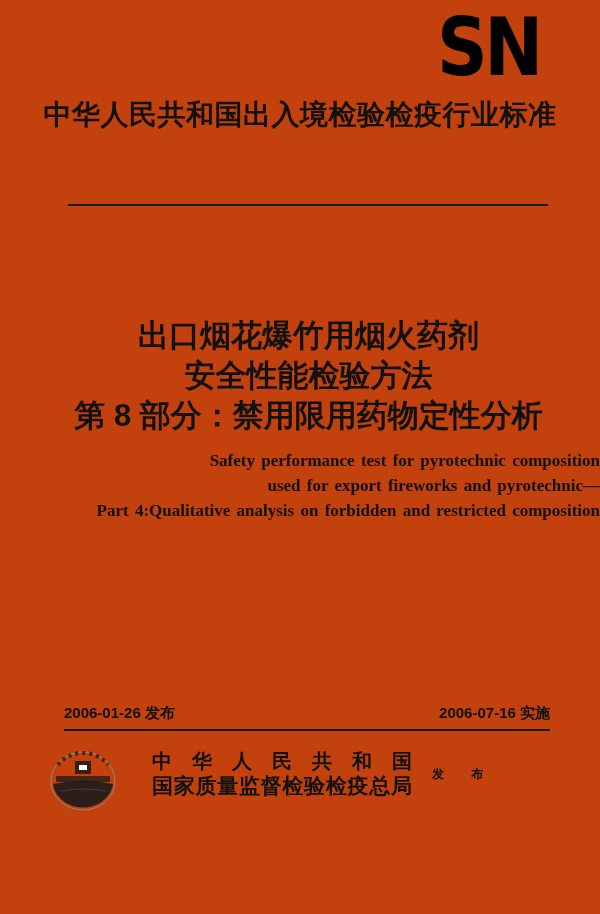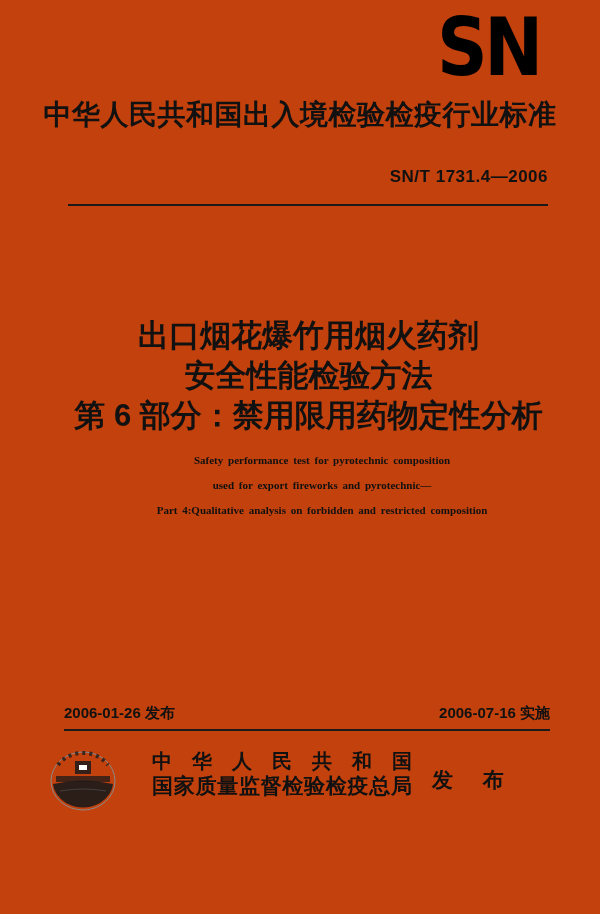--- a/index.html
+++ b/index.html
@@ -66,24 +66,24 @@
     font-size: 31px;
     font-weight: bold;
     line-height: 40px;
     padding-left: 17px;
   }
   .en-title {
     position: absolute;
     top: 448px;
     left: 0;
     right: 0;
-    text-align: center;
+    text-align: right;
     font-family: "Liberation Serif", serif;
     font-weight: bold;
-    font-size: 11px;
+    font-size: 17px;
     line-height: 25px;
     word-spacing: 2px;
     margin-left: 44px;
   }
   .dates-row {
     position: absolute;
     top: 704px;
     left: 64px;
     right: 50px;
     display: flex;
@@ -123,21 +123,21 @@
     line-height: 25px;
     white-space: nowrap;
     text-align: justify;
     text-align-last: justify;
     -moz-text-align-last: justify;
   }
   .publish-label {
     position: absolute;
     top: 766px;
     left: 432px;
-    font-size: 21px;
+    font-size: 12px;
     font-weight: bold;
     letter-spacing: 12px;
     white-space: nowrap;
   }
   .seal {
     position: absolute;
     top: 749px;
     left: 48px;
     width: 70px;
     height: 64px;
@@ -145,28 +145,27 @@
 </style>
 </head>
 <body>
 
 <div class="page">
 
   <div class="sn-logo">SN</div>
 
   <div class="category-title">中华人民共和国出入境检验检疫行业标准</div>
 
-  <div class="standard-number">SN/T 1731.4—2006</div>
 
   <div class="rule-top"></div>
 
   <div class="cn-title">
     <div>出口烟花爆竹用烟火药剂</div>
     <div>安全性能检验方法</div>
-    <div>第 6 部分：禁用限用药物定性分析</div>
+    <div>第 8 部分：禁用限用药物定性分析</div>
   </div>
 
   <div class="en-title">
     <div>Safety performance test for pyrotechnic composition</div>
     <div>used for export fireworks and pyrotechnic—</div>
     <div>Part 4:Qualitative analysis on forbidden and restricted composition</div>
   </div>
 
   <div class="dates-row">
     <span>2006-01-26 发布</span>

